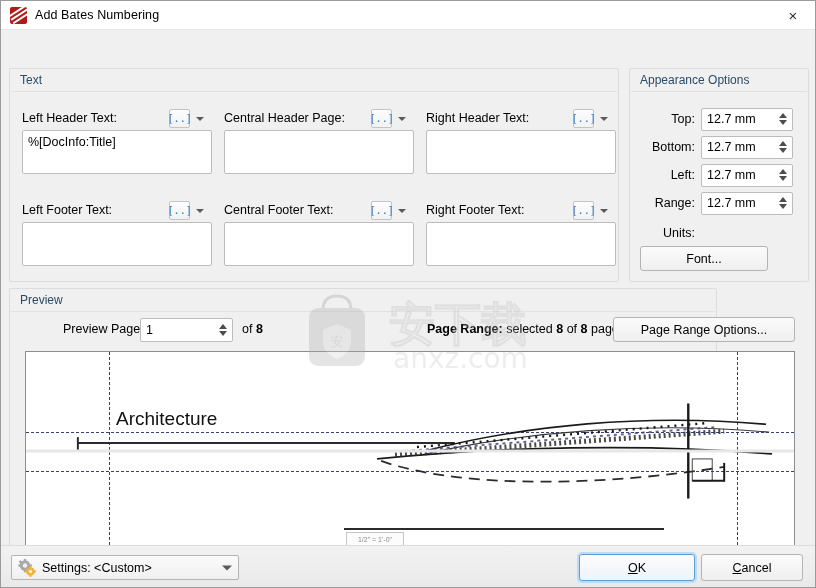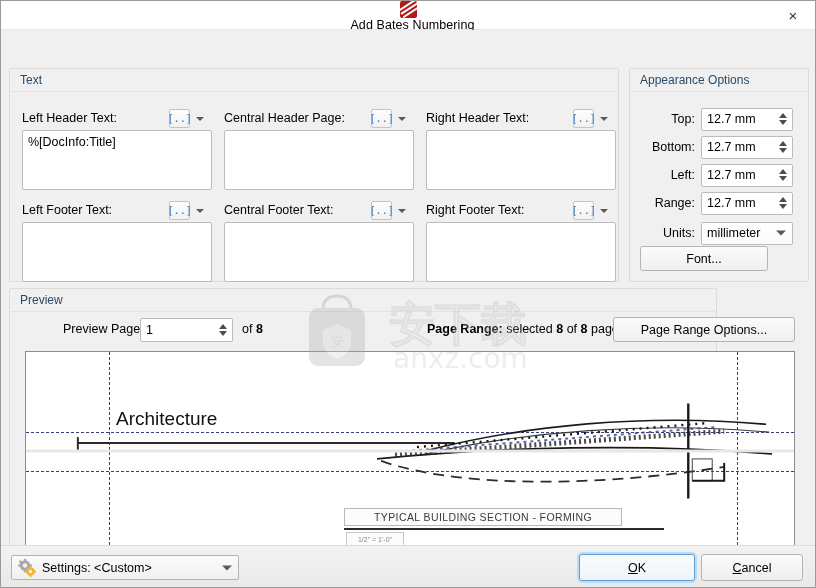--- a/index.html
+++ b/index.html
@@ -22,21 +22,20 @@
   }
 
   
   .titlebar {
     height: 29px; min-height: 29px;
     background: #ffffff;
     display: flex; align-items: center;
     padding-left: 9px;
     position: relative;
     border-bottom: 1px solid #e8e8e8;
-    flex-direction: column;
   }
   .app-icon {
     width: 17px; height: 17px;
     margin-right: 8px;
     position: relative;
     background: #b11a1a;
     border-radius: 2px;
     overflow: hidden;
     flex-shrink: 0;
   }
@@ -129,21 +128,21 @@
   }
   .macro-arrow .caret {
     width: 0; height: 0;
     border-left: 4px solid transparent;
     border-right: 4px solid transparent;
     border-top: 4px solid #5a5a5a;
   }
   .textbox {
     position: absolute;
     left: 0; top: 21px;
-    width: 100%; height: 60px;
+    width: 100%; height: 44px;
     background: #ffffff;
     border: 1px solid #bcbcbc;
     border-radius: 2px;
     padding: 4px 5px;
     font-size: 12.5px;
     color: #000;
     overflow: hidden;
     white-space: pre;
     cursor: text;
   }
@@ -493,24 +492,20 @@
           <span>12.7 mm</span>
           <span class="spin-btns">
             <span class="spin-up"></span>
             <span class="spin-down"></span>
           </span>
         </div>
       </div>
 
       <div class="ap-row" style="top:152px;">
         <div class="ap-label">Units:</div>
-        <div class="combo">
-          <span>millimeter</span>
-          <span class="combo-arrow"></span>
-        </div>
       </div>
 
       <div class="btn" id="font-btn">Font...</div>
     </div>
 
     <div class="group" id="group-preview">
       <div class="group-title">Preview</div>
       <div class="group-sep"></div>
 
       <div class="preview-row">
@@ -561,21 +556,20 @@
 
           <line x1="664" y1="52" x2="664" y2="148" stroke="#1a1a1a" stroke-width="2.4"></line>
 
           <rect x="668" y="108" width="20" height="22" stroke="#444" stroke-width="1" fill="none"></rect>
           <line x1="668" y1="130" x2="700" y2="130" stroke="#1a1a1a" stroke-width="2"></line>
           <line x1="700" y1="112" x2="700" y2="131" stroke="#1a1a1a" stroke-width="2"></line>
 
           <line x1="0" y1="100" x2="770" y2="100" stroke="#e7e7e7" stroke-width="3"></line>
         </svg>
 
-        <div class="title-block">TYPICAL BUILDING SECTION - FORMING</div>
         <div class="title-block-rule"></div>
         <div class="scale-block">1/2" = 1'-0"</div>
       </div>
     </div>
 
     <svg class="watermark" viewBox="0 0 260 110">
       <g fill="none" stroke="#9a9a9a" stroke-width="3">
         <path d="M22 22 q0 -14 14 -14 q14 0 14 14"></path>
       </g>
       <rect x="8" y="20" width="56" height="58" rx="9" fill="#a8a8a8"></rect>

